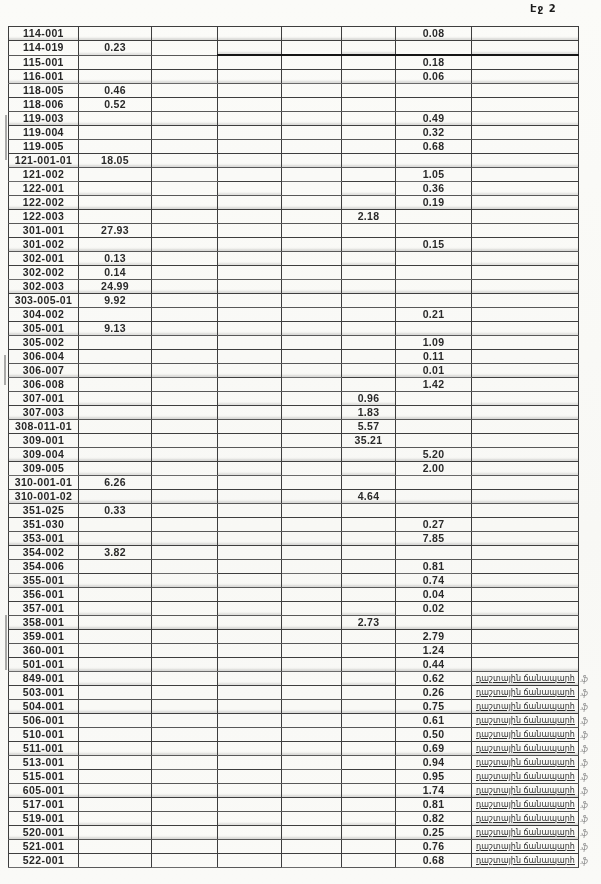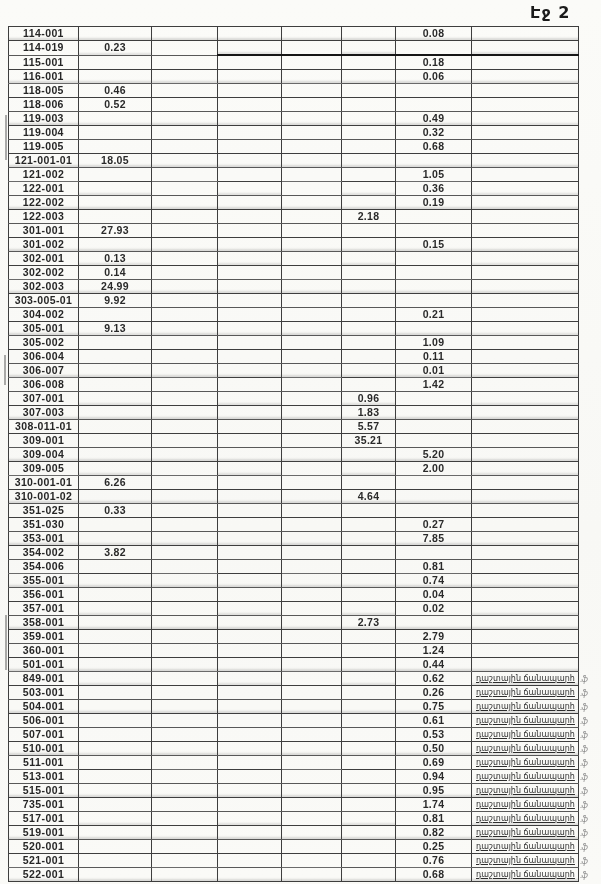--- a/index.html
+++ b/index.html
@@ -4,21 +4,21 @@
 <style>
   html,body{margin:0;padding:0;}
   body{
     width:601px;height:884px;position:relative;overflow:hidden;
     background:linear-gradient(180deg,#fbfbf8 0%,#f8f8f5 60%,#fafaf7 100%);
     font-family:"Liberation Sans","DejaVu Sans",sans-serif;
   }
   .page-label{
     position:absolute;top:3px;left:530px;
     font-family:"DejaVu Sans",sans-serif;
-    font-size:16px;font-weight:bold;color:#1b1b1b;letter-spacing:1px;
+    font-size:10px;font-weight:bold;color:#1b1b1b;letter-spacing:1px;
     white-space:nowrap;
   }
   table.ledger{
     position:absolute;left:8px;top:6px;width:570px;
     border-collapse:collapse;table-layout:fixed;margin-top:20px;
   }
   td{
     border:1px solid #3e3e3e;
     height:13px;line-height:13px;padding:0;
     overflow:visible;vertical-align:middle;
@@ -562,30 +562,20 @@
         <td class="cell-code">506-001</td>
         <td class="cell-val"></td>
         <td class="cell-val"></td>
         <td class="cell-val"></td>
         <td class="cell-val"></td>
         <td class="cell-val"></td>
         <td class="cell-val">0.61</td>
         <td class="cell-note"><span class="note-text">դաշտային ճանապարհ</span><span class="margin-mark">.ֆ</span></td>
       </tr>
       <tr>
-        <td class="cell-code">507-001</td>
-        <td class="cell-val"></td>
-        <td class="cell-val"></td>
-        <td class="cell-val"></td>
-        <td class="cell-val"></td>
-        <td class="cell-val"></td>
-        <td class="cell-val">0.53</td>
-        <td class="cell-note"><span class="note-text">դաշտային ճանապարհ</span><span class="margin-mark">.ֆ</span></td>
-      </tr>
-      <tr>
         <td class="cell-code">510-001</td>
         <td class="cell-val"></td>
         <td class="cell-val"></td>
         <td class="cell-val"></td>
         <td class="cell-val"></td>
         <td class="cell-val"></td>
         <td class="cell-val">0.50</td>
         <td class="cell-note"><span class="note-text">դաշտային ճանապարհ</span><span class="margin-mark">.ֆ</span></td>
       </tr>
       <tr>
@@ -612,21 +602,21 @@
         <td class="cell-code">515-001</td>
         <td class="cell-val"></td>
         <td class="cell-val"></td>
         <td class="cell-val"></td>
         <td class="cell-val"></td>
         <td class="cell-val"></td>
         <td class="cell-val">0.95</td>
         <td class="cell-note"><span class="note-text">դաշտային ճանապարհ</span><span class="margin-mark">.ֆ</span></td>
       </tr>
       <tr>
-        <td class="cell-code">735-001</td>
+        <td class="cell-code">605-001</td>
         <td class="cell-val"></td>
         <td class="cell-val"></td>
         <td class="cell-val"></td>
         <td class="cell-val"></td>
         <td class="cell-val"></td>
         <td class="cell-val">1.74</td>
         <td class="cell-note"><span class="note-text">դաշտային ճանապարհ</span><span class="margin-mark">.ֆ</span></td>
       </tr>
       <tr>
         <td class="cell-code">517-001</td>

